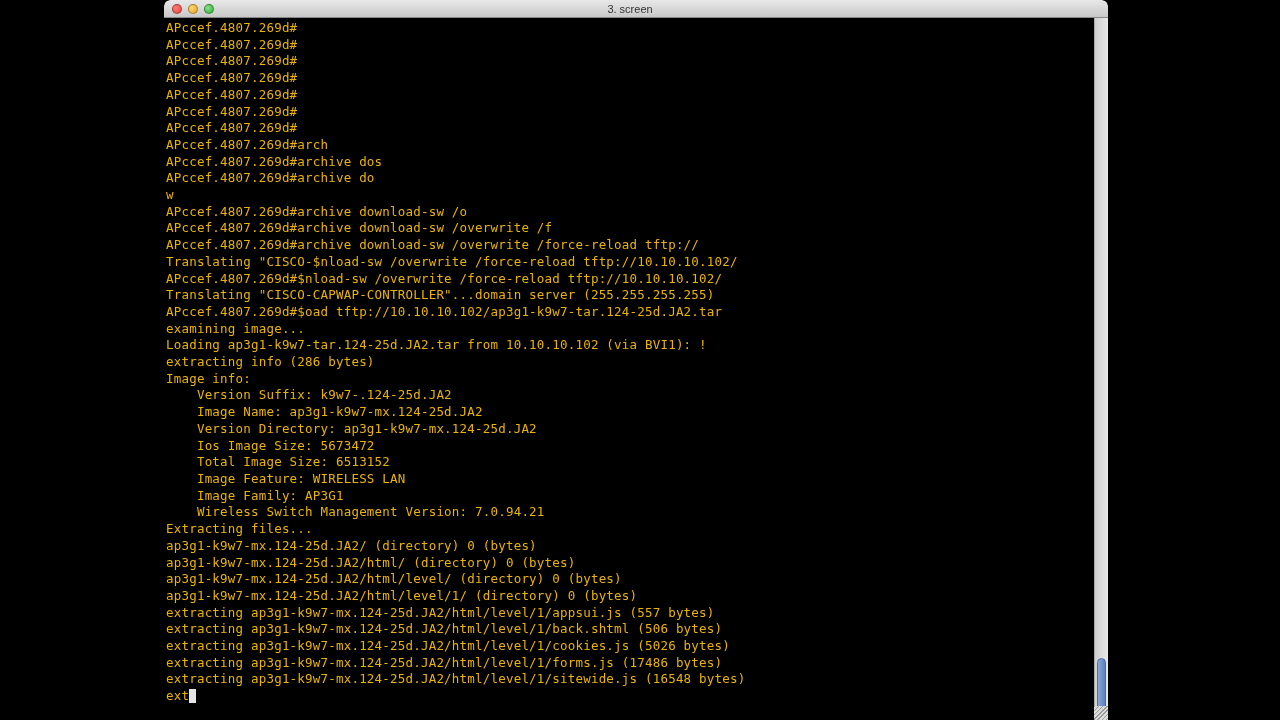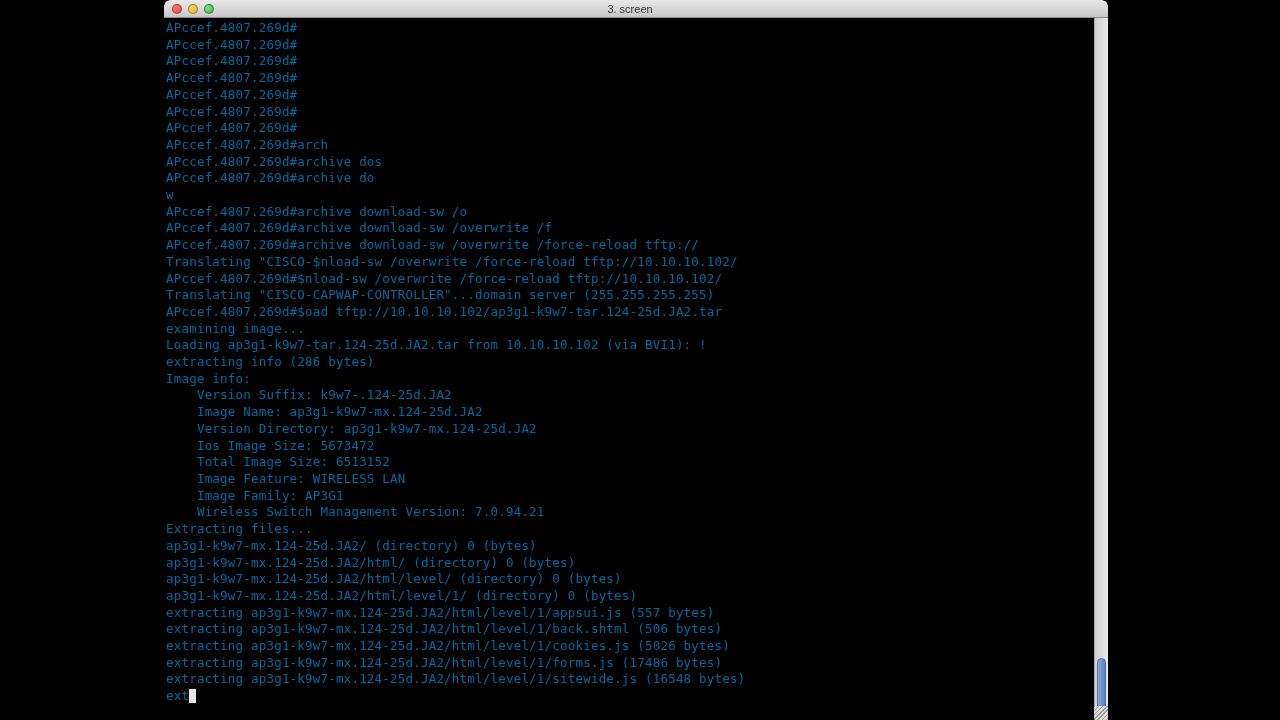--- a/index.html
+++ b/index.html
@@ -59,21 +59,21 @@
       position: absolute;
       left: 0; right: 12px;
       text-align: center;
       font-family: "Lucida Grande", sans-serif;
       font-size: 11px;
       color: #333;
       pointer-events: none;
     }
     .term {
       background: #000;
-      color: #0369a1;
+      color: #eab308;
       font-size: 12.5px;
       line-height: 16.7px;
       padding: 2px 2px 0 2px;
       white-space: pre;
       letter-spacing: 0.2px;
     }
     .line { white-space: pre; }
     .cursor {
       display: inline-block;
       width: 7px;

